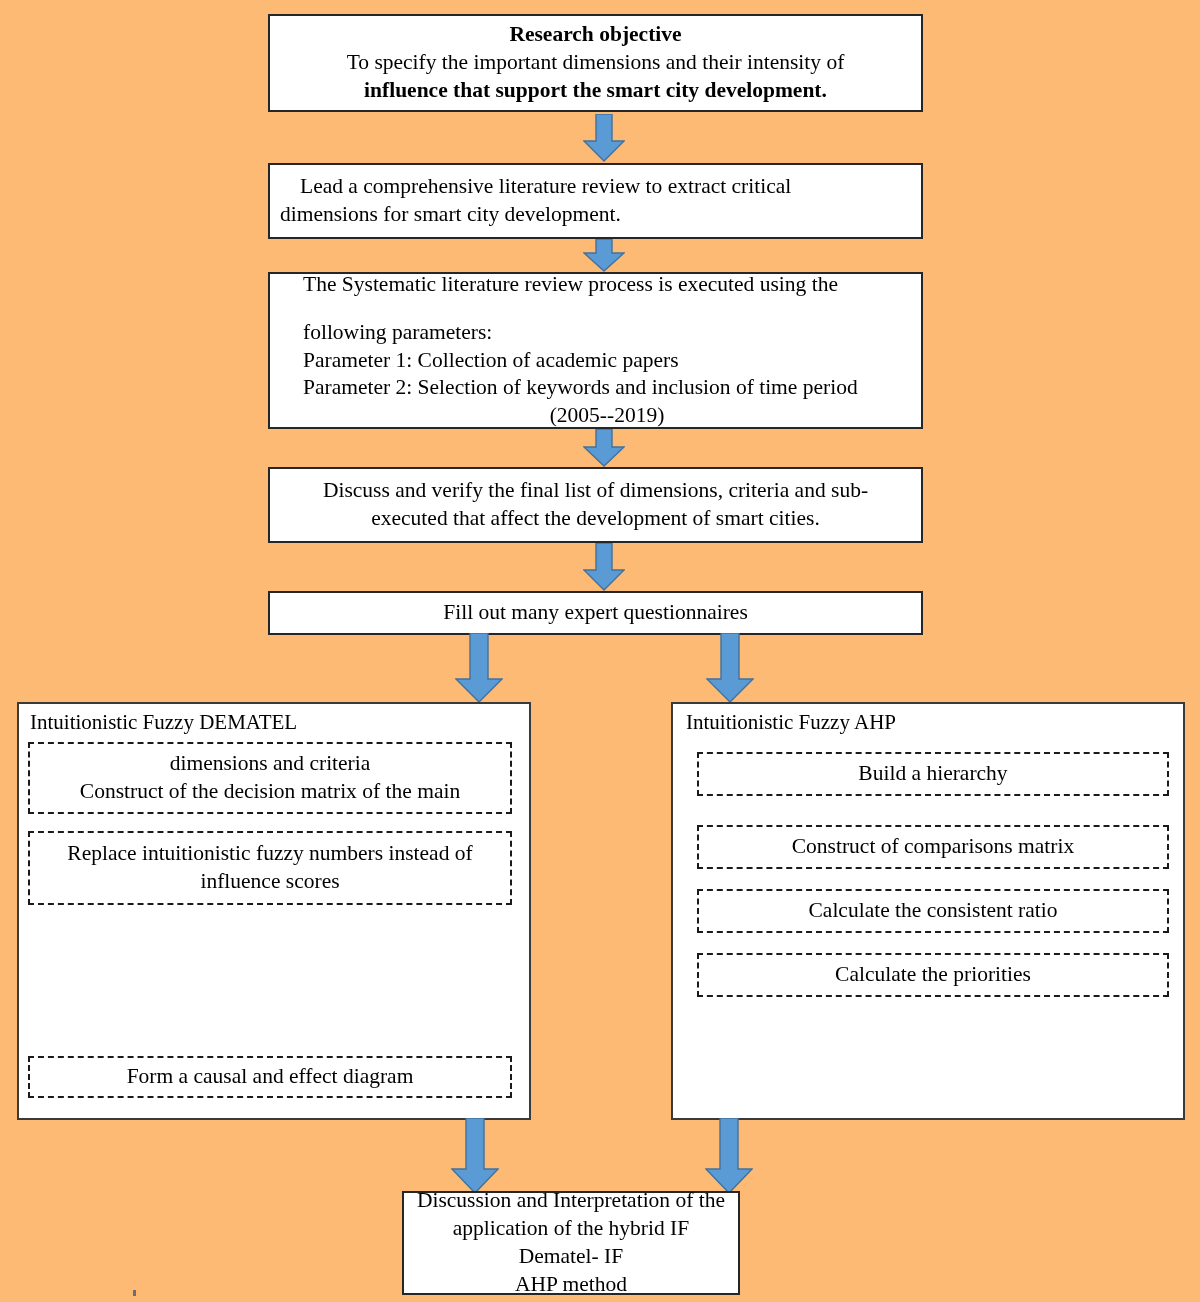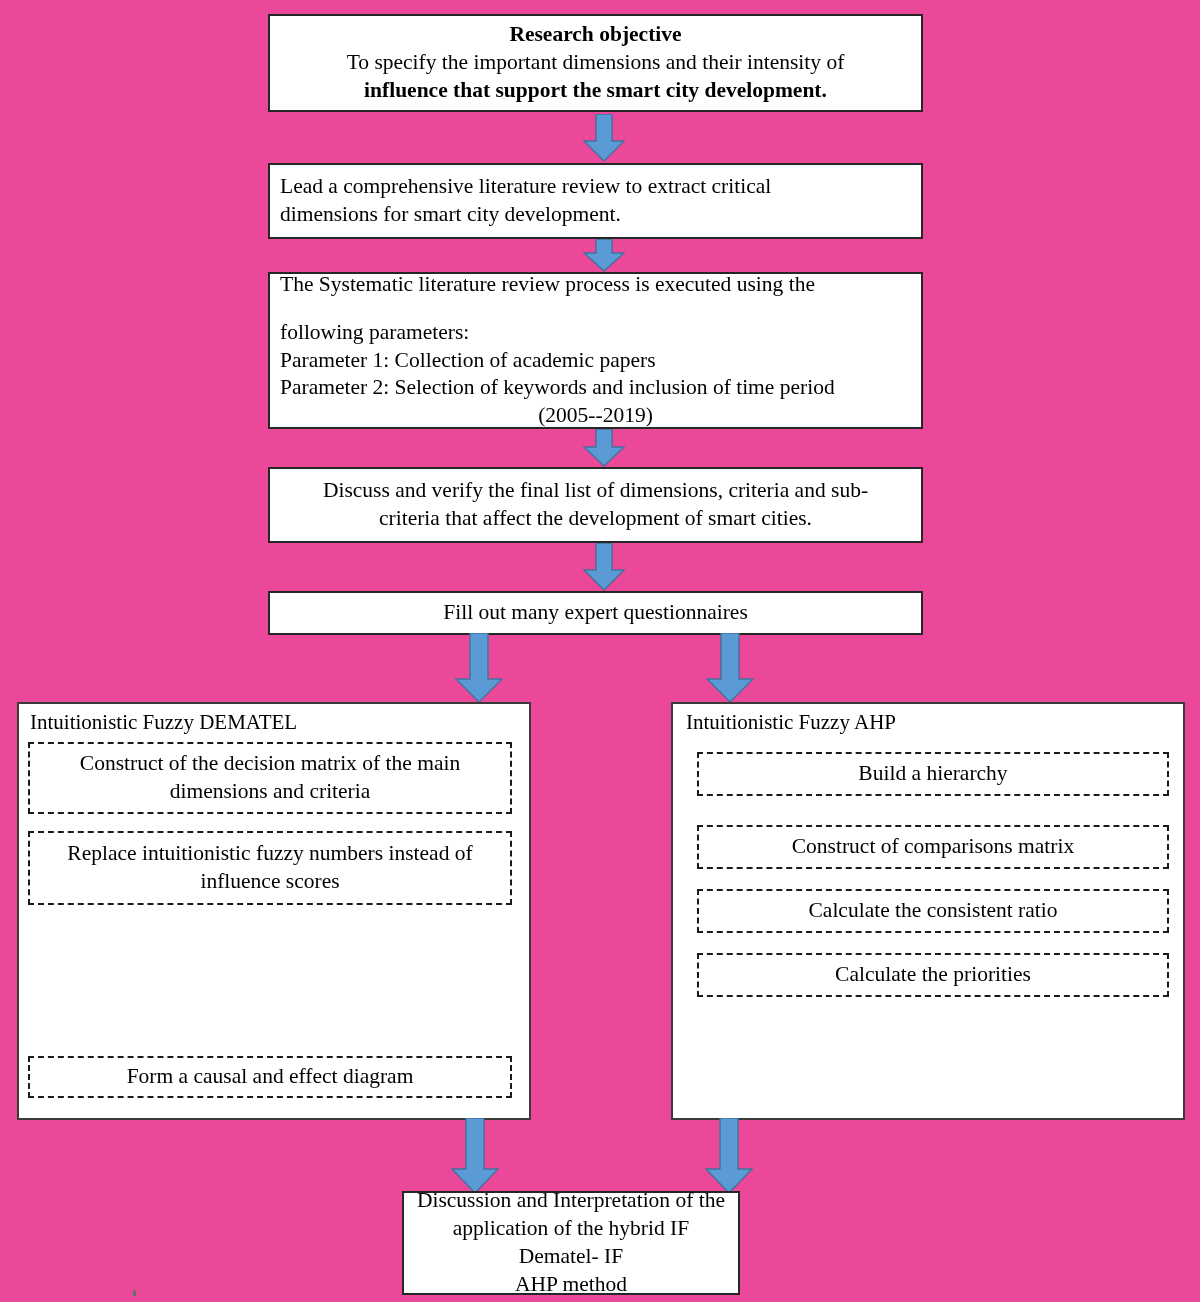--- a/index.html
+++ b/index.html
@@ -8,21 +8,21 @@
     background: #ffffff;
   }
   body {
     font-family: "Liberation Serif", "DejaVu Serif", serif;
     color: #000000;
   }
   #canvas {
     position: relative;
     width: 1200px;
     height: 1302px;
-    background: #ec4899;
+    background: #fdba74;
     overflow: hidden;
   }
   .box {
     position: absolute;
     box-sizing: border-box;
     border: 2px solid #262626;
     background: #ffffff;
     display: flex;
     flex-direction: column;
     justify-content: center;
@@ -101,51 +101,51 @@
   </div>
 
   <div class="arrow" style="left:583px; top:114px; width:42px; height:48px;">
     <svg width="42" height="48" viewBox="0 0 42 48">
       <polygon points="13,0 29,0 29,27 41,27 21,47 1,27 13,27" fill="#5B9BD5" stroke="#41719C" stroke-width="1.4"></polygon>
     </svg>
   </div>
 
   <div class="box t-left" style="left:268px; top:163px; width:655px; height:76px;">
     <div class="txt">
-      <span style="display: block;">Lead a comprehensive literature review to extract critical</span>
+      <span style="display: block; margin-left: 20px;">Lead a comprehensive literature review to extract critical</span>
       <span style="display: block;">dimensions for smart city development.</span>
     </div>
   </div>
 
   <div class="arrow" style="left:583px; top:239px; width:42px; height:33px;">
     <svg width="42" height="33" viewBox="0 0 42 33">
       <polygon points="13,0 29,0 29,14 41,14 21,32 1,14 13,14" fill="#5B9BD5" stroke="#41719C" stroke-width="1.4"></polygon>
     </svg>
   </div>
 
-  <div class="box t-left" style="left:268px; top:272px; width:655px; height:157px;">
+  <div class="box t-left" style="left:268px; top:272px; width:655px; height:157px;padding-left:23px;">
     <div class="txt">
       <span style="display: block;">The Systematic literature review process is executed using the</span>
       <span style="display: block; margin-top: 20px;">following parameters:</span>
       <span style="display: block;">Parameter 1: Collection of academic papers</span>
       <span style="display: block;">Parameter 2: Selection of keywords and inclusion of time period</span>
       <span class="indent-line" style="display: block;">(2005--2019)</span>
     </div>
   </div>
 
   <div class="arrow" style="left:583px; top:429px; width:42px; height:38px;">
     <svg width="42" height="38" viewBox="0 0 42 38">
       <polygon points="13,0 29,0 29,18 41,18 21,37 1,18 13,18" fill="#5B9BD5" stroke="#41719C" stroke-width="1.4"></polygon>
     </svg>
   </div>
 
   <div class="box t-center" style="left:268px; top:467px; width:655px; height:76px;">
     <div class="txt">
       <span style="display: block;">Discuss and verify the final list of dimensions, criteria and sub-</span>
-      <span style="display: block;">criteria that affect the development of smart cities.</span>
+      <span style="display: block;">executed that affect the development of smart cities.</span>
     </div>
   </div>
 
   <div class="arrow" style="left:583px; top:543px; width:42px; height:48px;">
     <svg width="42" height="48" viewBox="0 0 42 48">
       <polygon points="13,0 29,0 29,27 41,27 21,47 1,27 13,27" fill="#5B9BD5" stroke="#41719C" stroke-width="1.4"></polygon>
     </svg>
   </div>
 
   <div class="box t-center" style="left:268px; top:591px; width:655px; height:44px;">
@@ -165,22 +165,22 @@
       <polygon points="15,0 33,0 33,46 47,46 24,69 1,46 15,46" fill="#5B9BD5" stroke="#41719C" stroke-width="1.4"></polygon>
     </svg>
   </div>
 
   <div class="section-box" style="left:17px; top:702px; width:514px; height:418px;"></div>
 
   <div class="section-label" style="left:30px; top:711px;">Intuitionistic Fuzzy DEMATEL</div>
 
   <div class="dashed" style="left:28px; top:742px; width:484px; height:72px;">
     <div class="txt">
+      <span style="display: block;">dimensions and criteria</span>
       <span style="display: block;">Construct of the decision matrix of the main</span>
-      <span style="display: block;">dimensions and criteria</span>
     </div>
   </div>
 
   <div class="dashed" style="left:28px; top:831px; width:484px; height:74px;">
     <div class="txt">
       <span style="display: block;">Replace intuitionistic fuzzy numbers instead of</span>
       <span style="display: block;">influence scores</span>
     </div>
   </div>
 

